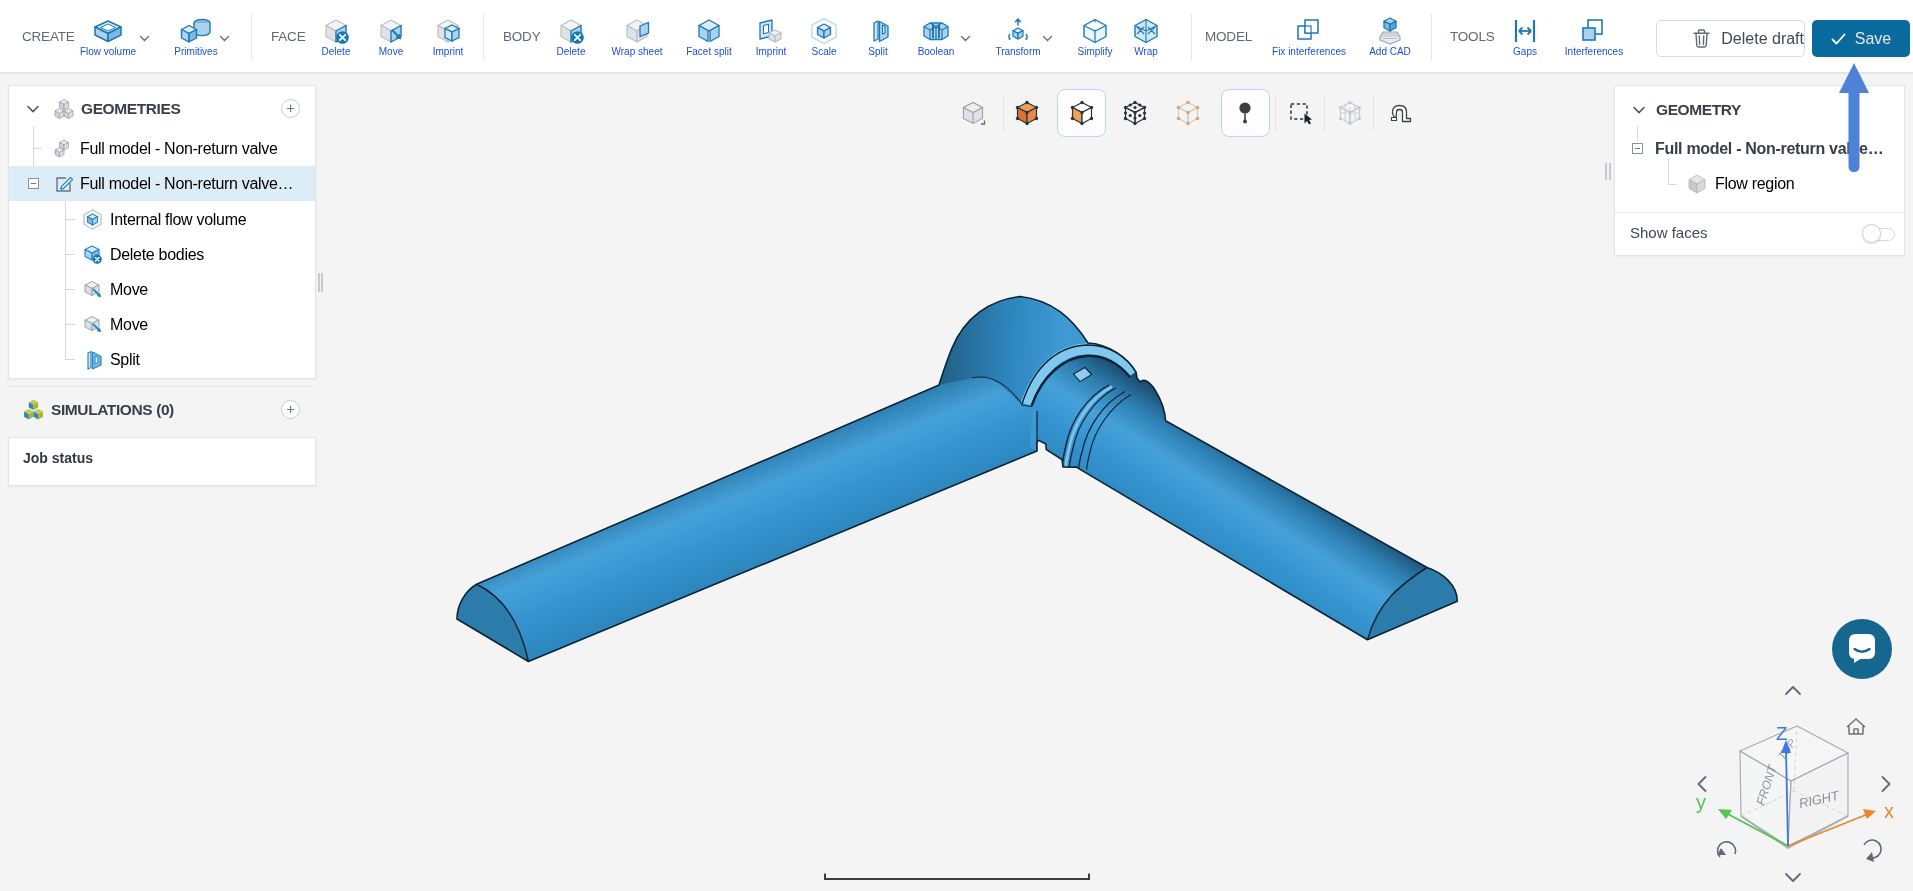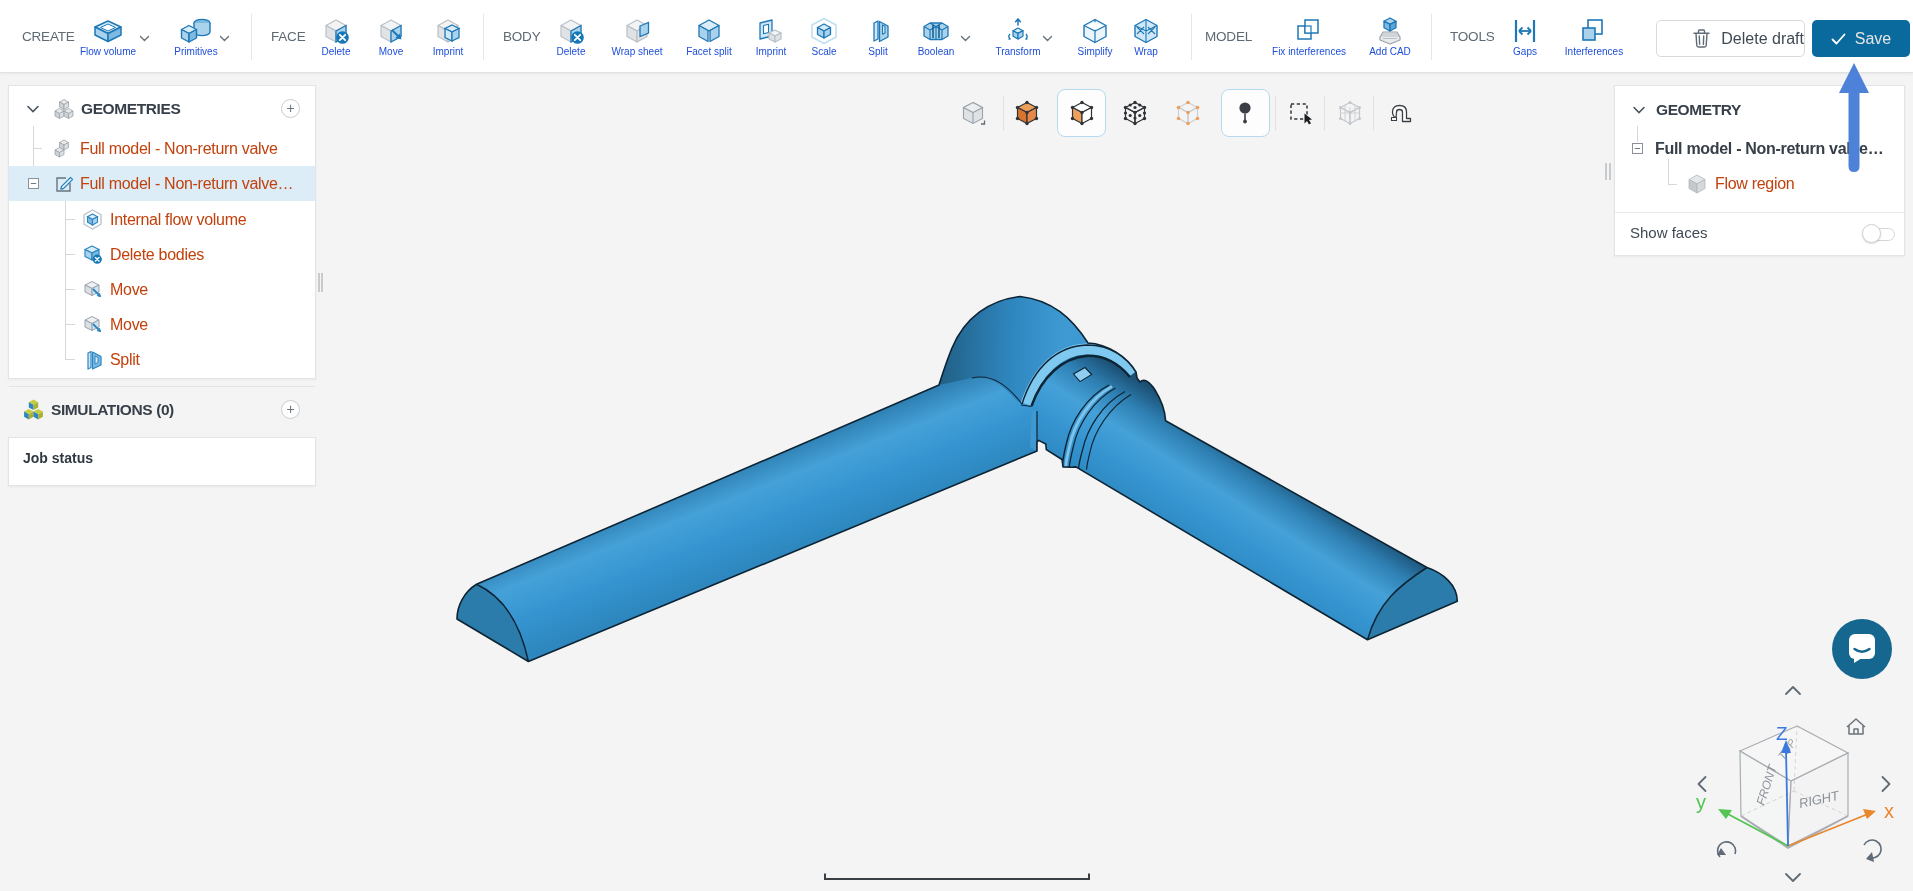--- a/index.html
+++ b/index.html
@@ -15,21 +15,21 @@
   .vsep { position:absolute; top:14px; height:46px; width:1px; background:#e4e6e8; }
   .chev { position:absolute; top:33px; width:11px; height:11px; }
   .btn { position:absolute; top:20px; height:37px; border-radius:5px; display:flex; align-items:center; justify-content:center; font-size:16px; }
   #btn-del { left:1656px; width:149px; background:#fff; border:1px solid #d8dadc; color:#3f4a55;justify-content:flex-end; }
   #btn-save { left:1812px; width:98px; background:#0a6a9e; color:#e5e5e5; }
   
   .panel { position:absolute; background:#fff; border:1px solid #e2e4e6; box-shadow:0 1px 2px rgba(0,0,0,0.05); z-index:10; }
   #lpanel { left:8px; top:85px; width:308px; height:294px; }
   #jobpanel { left:8px; top:437px; width:308px; height:49px; }
   #rpanel { left:1614px; top:85px; width:291px; height:171px; }
-  .treetext { font-size:16px; letter-spacing:-0.3px; color:#c2410c; white-space:nowrap; }
+  .treetext { font-size:16px; letter-spacing:-0.3px; color:#000000; white-space:nowrap; }
   .bold { font-weight:bold; color:#37404a; }
   .hdrtext { font-size:15.5px; font-weight:bold; color:#37404a; letter-spacing:-0.4px; }
   .plus { position:absolute; width:19px; height:19px; border:1px solid #c9cdd1; border-radius:50%; color:#6a737c; font-size:14px; line-height:17px; text-align:center; background:#fff; }
   .minusbox { position:absolute; width:11px; height:11px; border:1px solid #8a9199; background:#fff; color:#4a5560; font-size:11px; line-height:9px; text-align:center; }
   .tline { position:absolute; background:#d6d9db; }
   
   .vtool { position:absolute; z-index:12; }
   .selbox { position:absolute; width:49px; height:48px; border:1px solid #b5d9ef; border-radius:8px; background:#fdfdfd; z-index:11; }
   
   #chat { position:absolute; left:1832px; top:619px; width:60px; height:60px; border-radius:50%; background:#16678f; z-index:15; }

